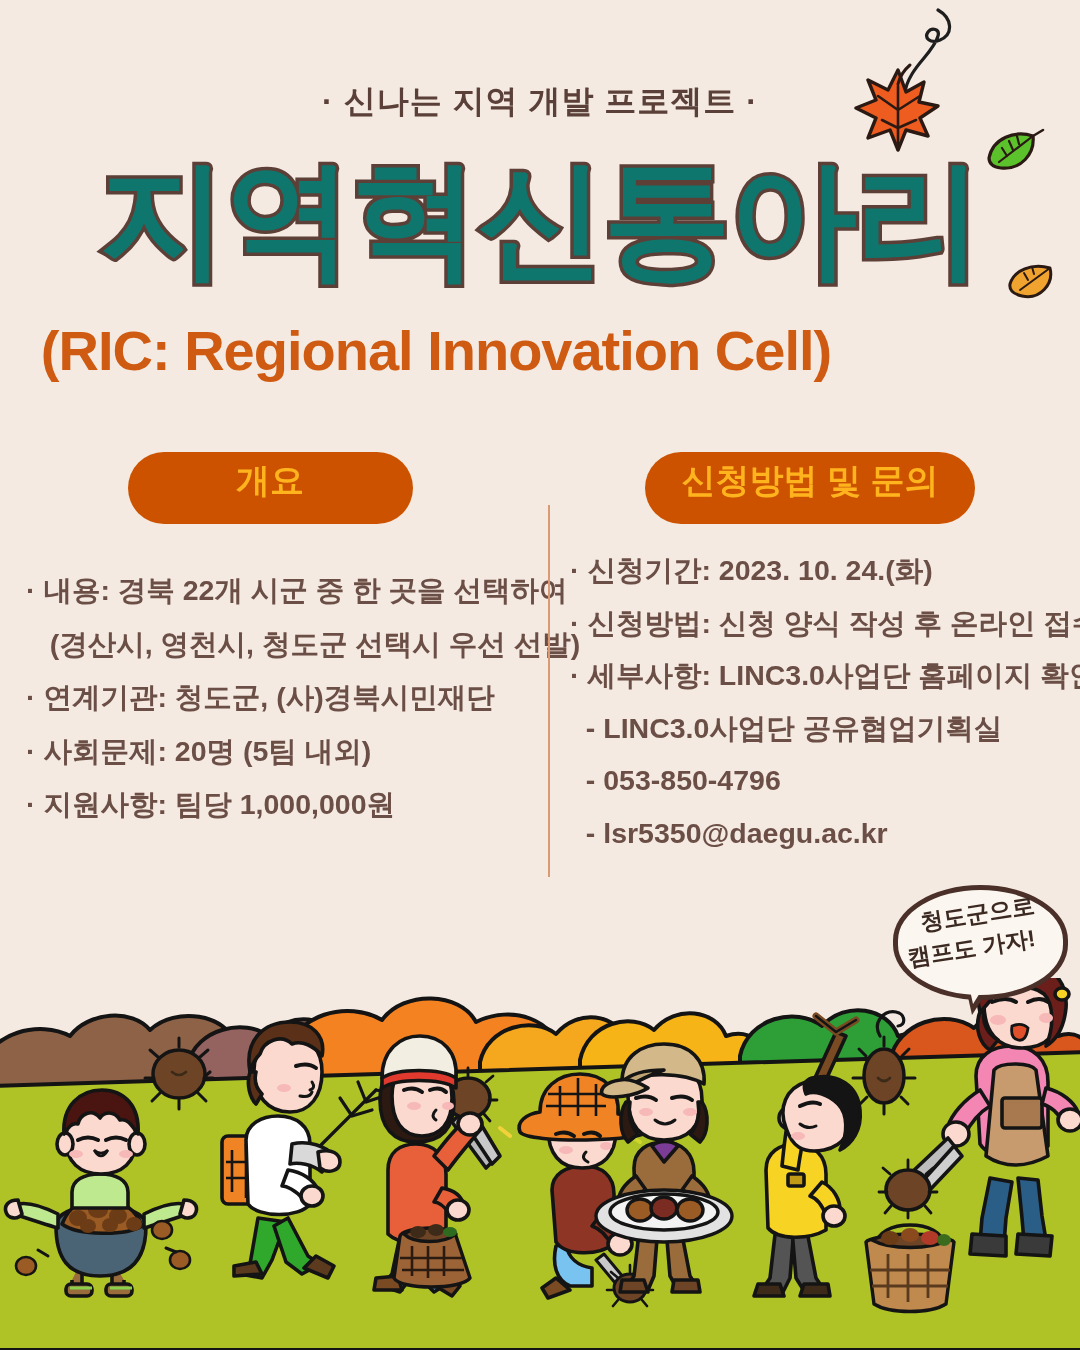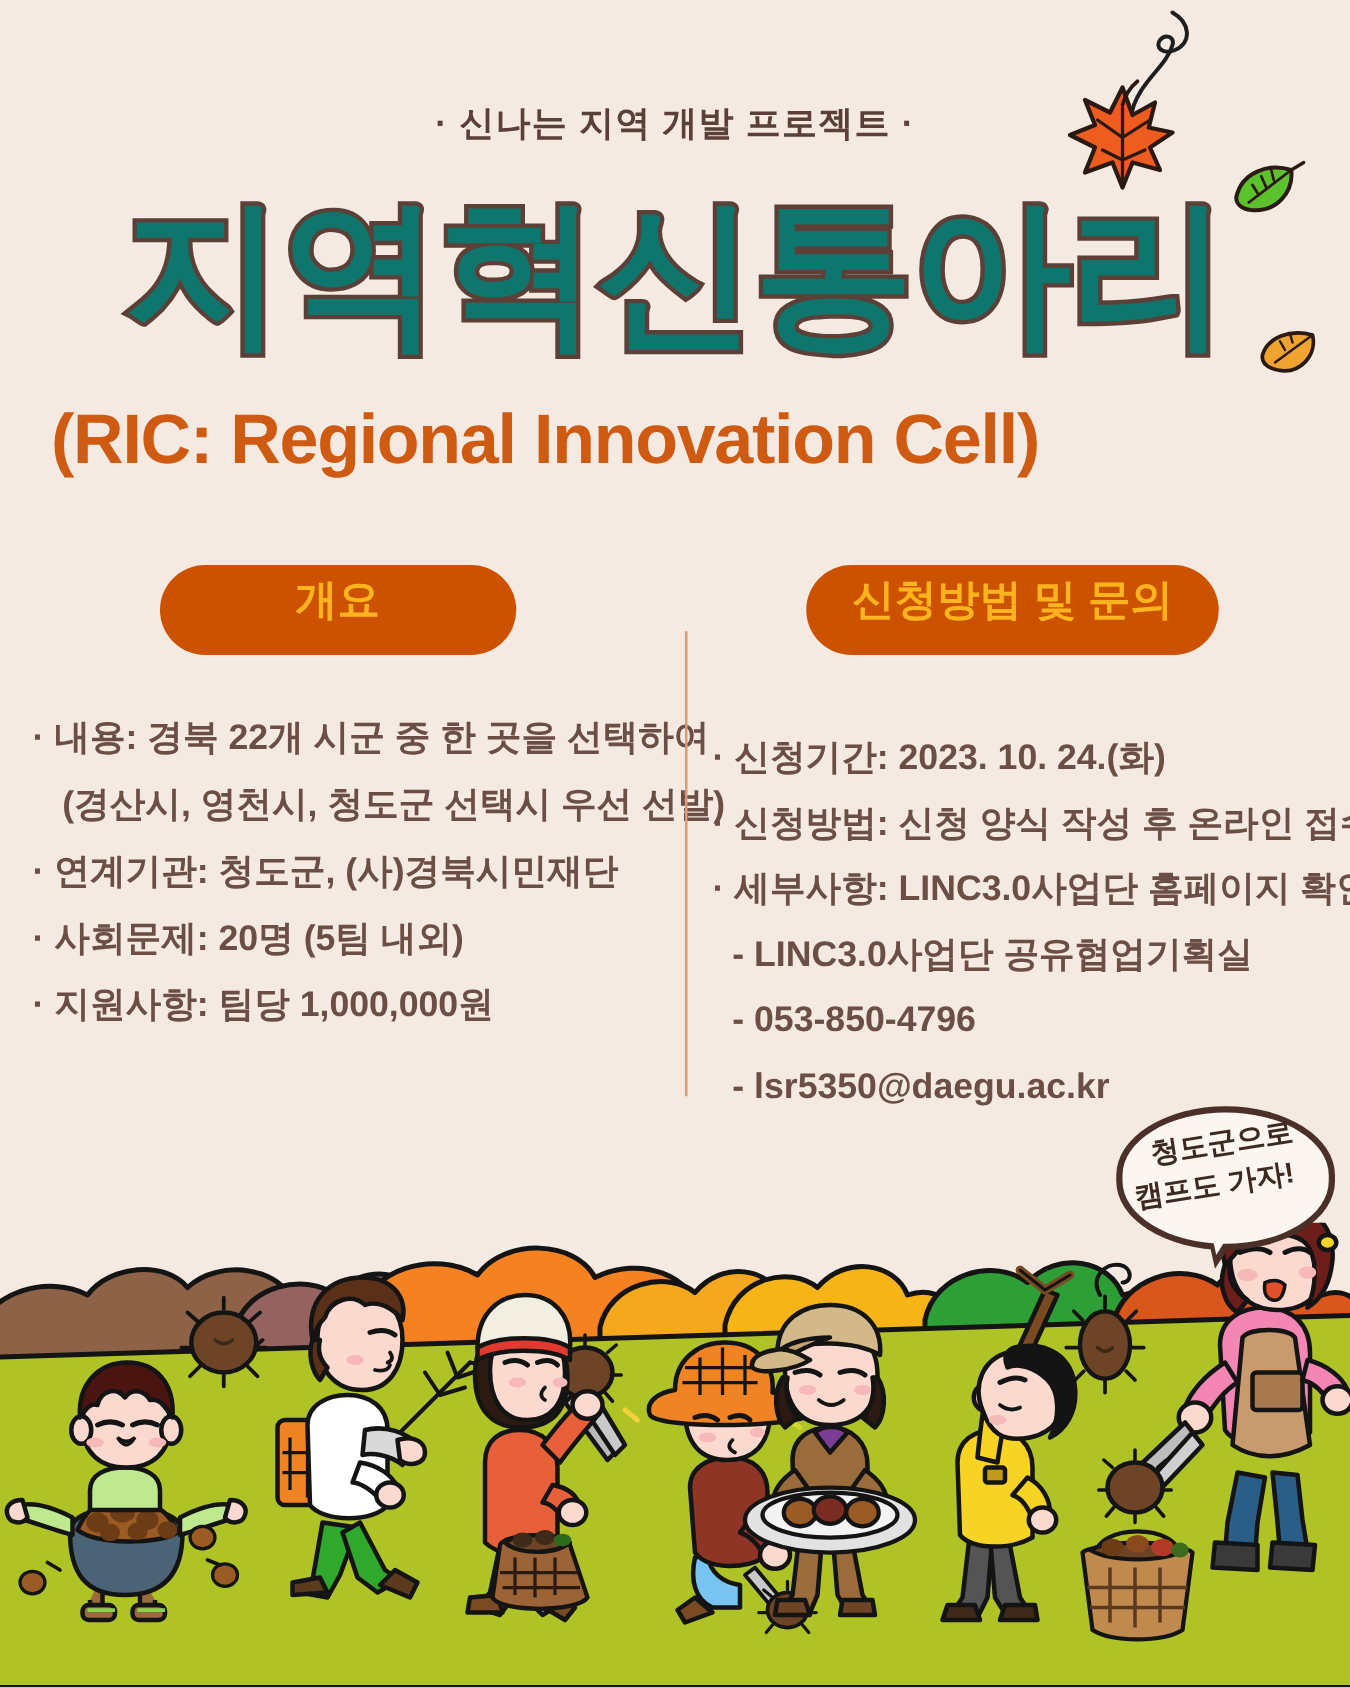--- a/index.html
+++ b/index.html
@@ -14,21 +14,21 @@
   
   .deco{position:absolute;pointer-events:none;}
   #wind-curl{top:8px;right:120px;}
   #maple-leaf{top:62px;right:140px;}
   #green-leaf{top:128px;right:35px;}
   #amber-leaf{top:262px;right:22px;}
 
   
   .eyebrow{
     position:absolute;top:80px;left:0;width:1080px;text-align:center;
-    font-size:28px;font-weight:bold;letter-spacing:1px;color:#5A4038;
+    font-size:32px;font-weight:bold;letter-spacing:1px;color:#5A4038;
   }
   .title{
     position:absolute;top:152px;left:0;width:1080px;text-align:center;
     font-size:128px;line-height:1.05;font-weight:bold;color:#0f766e;
     letter-spacing:-2px;
     -webkit-text-stroke:7px #5C4038;
     paint-order:stroke fill;
   }
   .subtitle{
     position:absolute;top:318px;left:0;width:872px;text-align:center;
@@ -56,21 +56,21 @@
   .badge-left{width:285px;}
   .badge-right{width:330px;}
 
   .body-list{
     margin:0;padding:0;list-style:none;
     color:#6B4F46;font-size:28.5px;font-weight:bold;
     line-height:1.0;
   }
   .body-list li{margin:0 0 25px 0;white-space:pre;}
   .left-body{margin-top:52px;padding-left:26px;}
-  .right-body{margin-top:68px;padding-left:30px;}
+  .right-body{margin-top:32px;padding-left:30px;}
   .right-body li{margin-bottom:24px;}
 
   
   .bubble{
     position:absolute;left:893px;top:885px;width:165px;height:105px;
     background:#FBF6F0;border:5px solid #4A3028;border-radius:50%/48%;
     z-index:6;
   }
   .bubble-tail{
     position:absolute;left:963px;top:975px;width:0;height:0;z-index:5;

